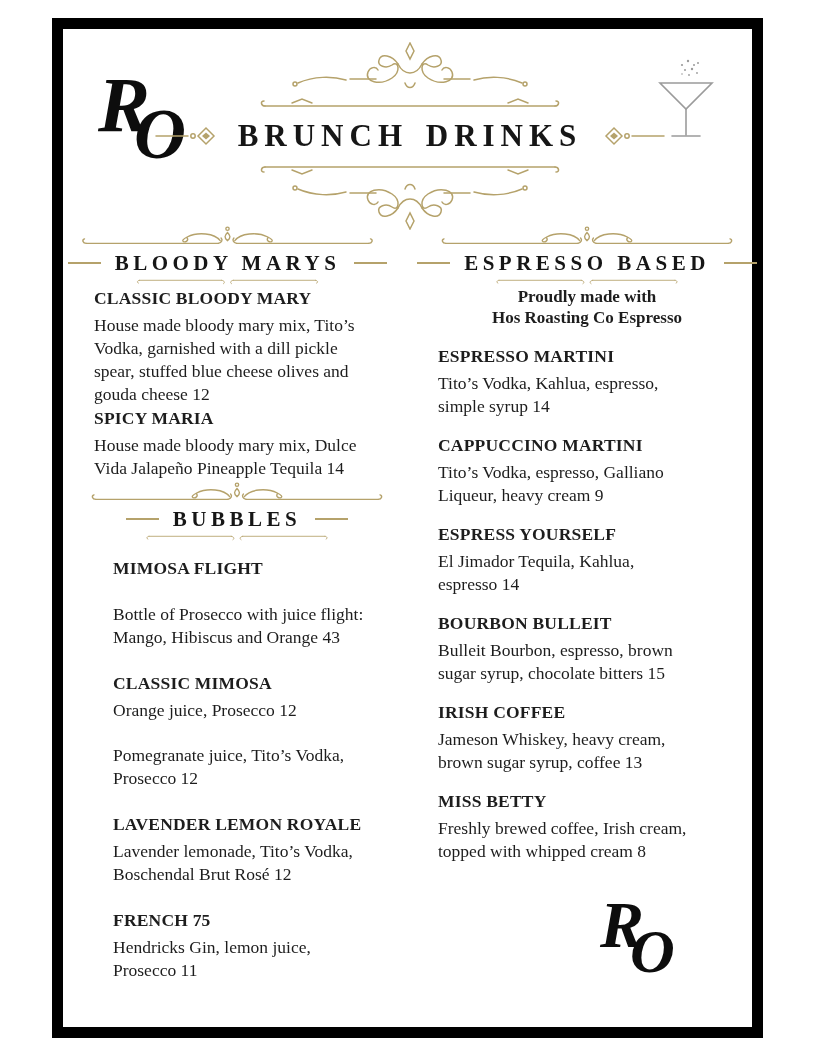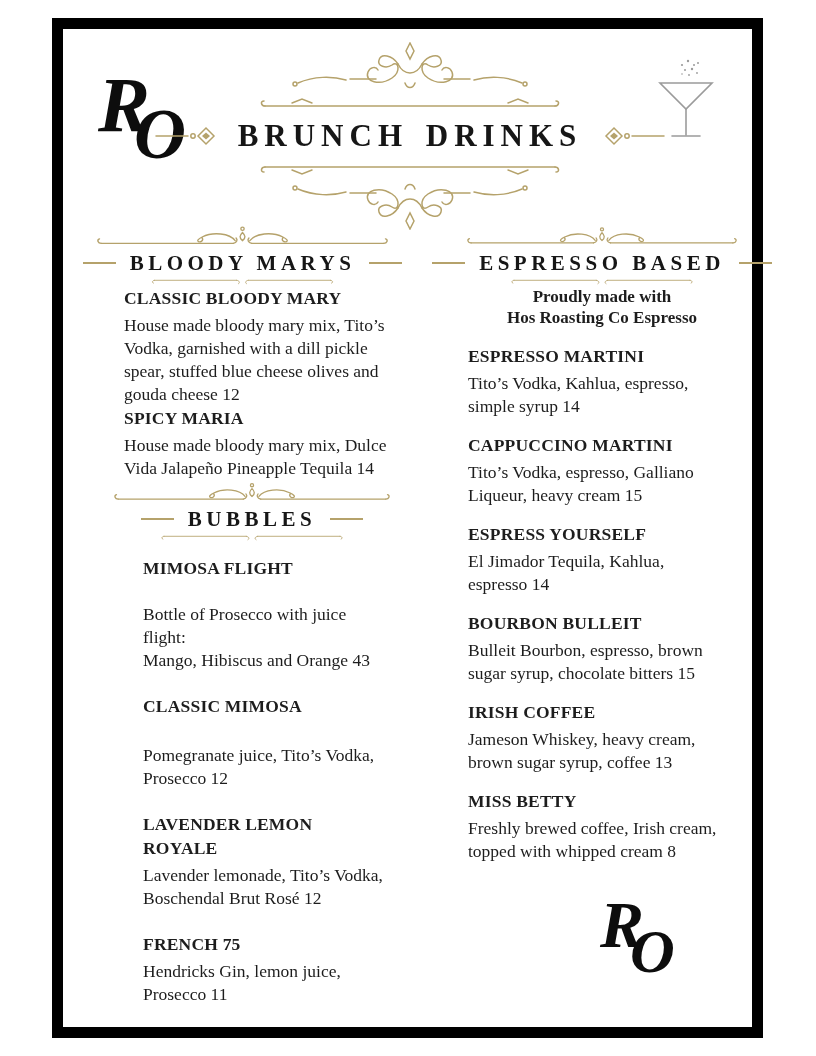--- a/index.html
+++ b/index.html
@@ -51,21 +51,21 @@
   .col{position:absolute;top:226px;display:flex;flex-direction:column;}
   .col-left{left:64px;width:327px;}
   .col-right{left:436px;width:302px;}
 
   .sec-orn-top{width:100%;height:22px;display:block;}
   .sec-head{display:flex;align-items:center;justify-content:center;gap:14px;height:30px;}
   .sec-title{font-size:21px;font-weight:bold;letter-spacing:4.5px;white-space:nowrap;color:#161616;}
   .dash{width:33px;height:2px;background:var(--gold);flex:none;}
   .sec-orn-bottom{width:100%;height:8px;display:block;}
 
-  .section{display:flex;flex-direction:column;padding-left:30px;}
+  .section{display:flex;flex-direction:column;}
   .sec-bubbles{margin-top:2px;margin-left:19px;}
   .items{display:flex;flex-direction:column;}
   .col-left .items{padding-left:30px;padding-right:2px;}
   .col-right .items{padding-left:2px;}
   .item{display:flex;flex-direction:column;}
   .item-name{font-size:17.5px;font-weight:bold;line-height:24px;letter-spacing:0.2px;margin-bottom:4px;}
   .item-desc{font-size:17.5px;line-height:23px;white-space:pre-line;}
   .sec-bloody .item + .item{margin-top:0;}
   .sec-bubbles .item{margin-top:22px;}
   .sec-bubbles .item:first-child{margin-top:14px;gap:19px;}
@@ -232,20 +232,21 @@
           <use href="#sec-orn-bottom-g"></use>
         </svg>
       <div class="items">
         <div class="item">
           <div class="item-name">MIMOSA FLIGHT</div>
           <div class="item-desc">Bottle of Prosecco with juice flight:
 Mango, Hibiscus and Orange  43</div>
         </div>
         <div class="item">
           <div class="item-name">CLASSIC MIMOSA</div>
+          <div class="item-desc">Orange juice, Prosecco 12</div>
         </div>
         <div class="item">
           <div class="item-desc">Pomegranate juice, Tito’s Vodka,
 Prosecco 12</div>
         </div>
         <div class="item">
           <div class="item-name">LAVENDER LEMON ROYALE</div>
           <div class="item-desc">Lavender lemonade, Tito’s Vodka,
 Boschendal Brut Rosé 12</div>
         </div>
@@ -275,21 +276,21 @@
 Hos Roasting Co Espresso</div>
       <div class="items">
         <div class="item">
           <div class="item-name">ESPRESSO MARTINI</div>
           <div class="item-desc">Tito’s Vodka, Kahlua, espresso,
 simple syrup 14</div>
         </div>
         <div class="item">
           <div class="item-name">CAPPUCCINO MARTINI</div>
           <div class="item-desc">Tito’s Vodka, espresso, Galliano
-Liqueur, heavy cream 15</div>
+Liqueur, heavy cream 9</div>
         </div>
         <div class="item">
           <div class="item-name">ESPRESS YOURSELF</div>
           <div class="item-desc">El Jimador Tequila, Kahlua,
 espresso 14</div>
         </div>
         <div class="item">
           <div class="item-name">BOURBON BULLEIT</div>
           <div class="item-desc">Bulleit Bourbon, espresso, brown
 sugar syrup, chocolate bitters 15</div>

